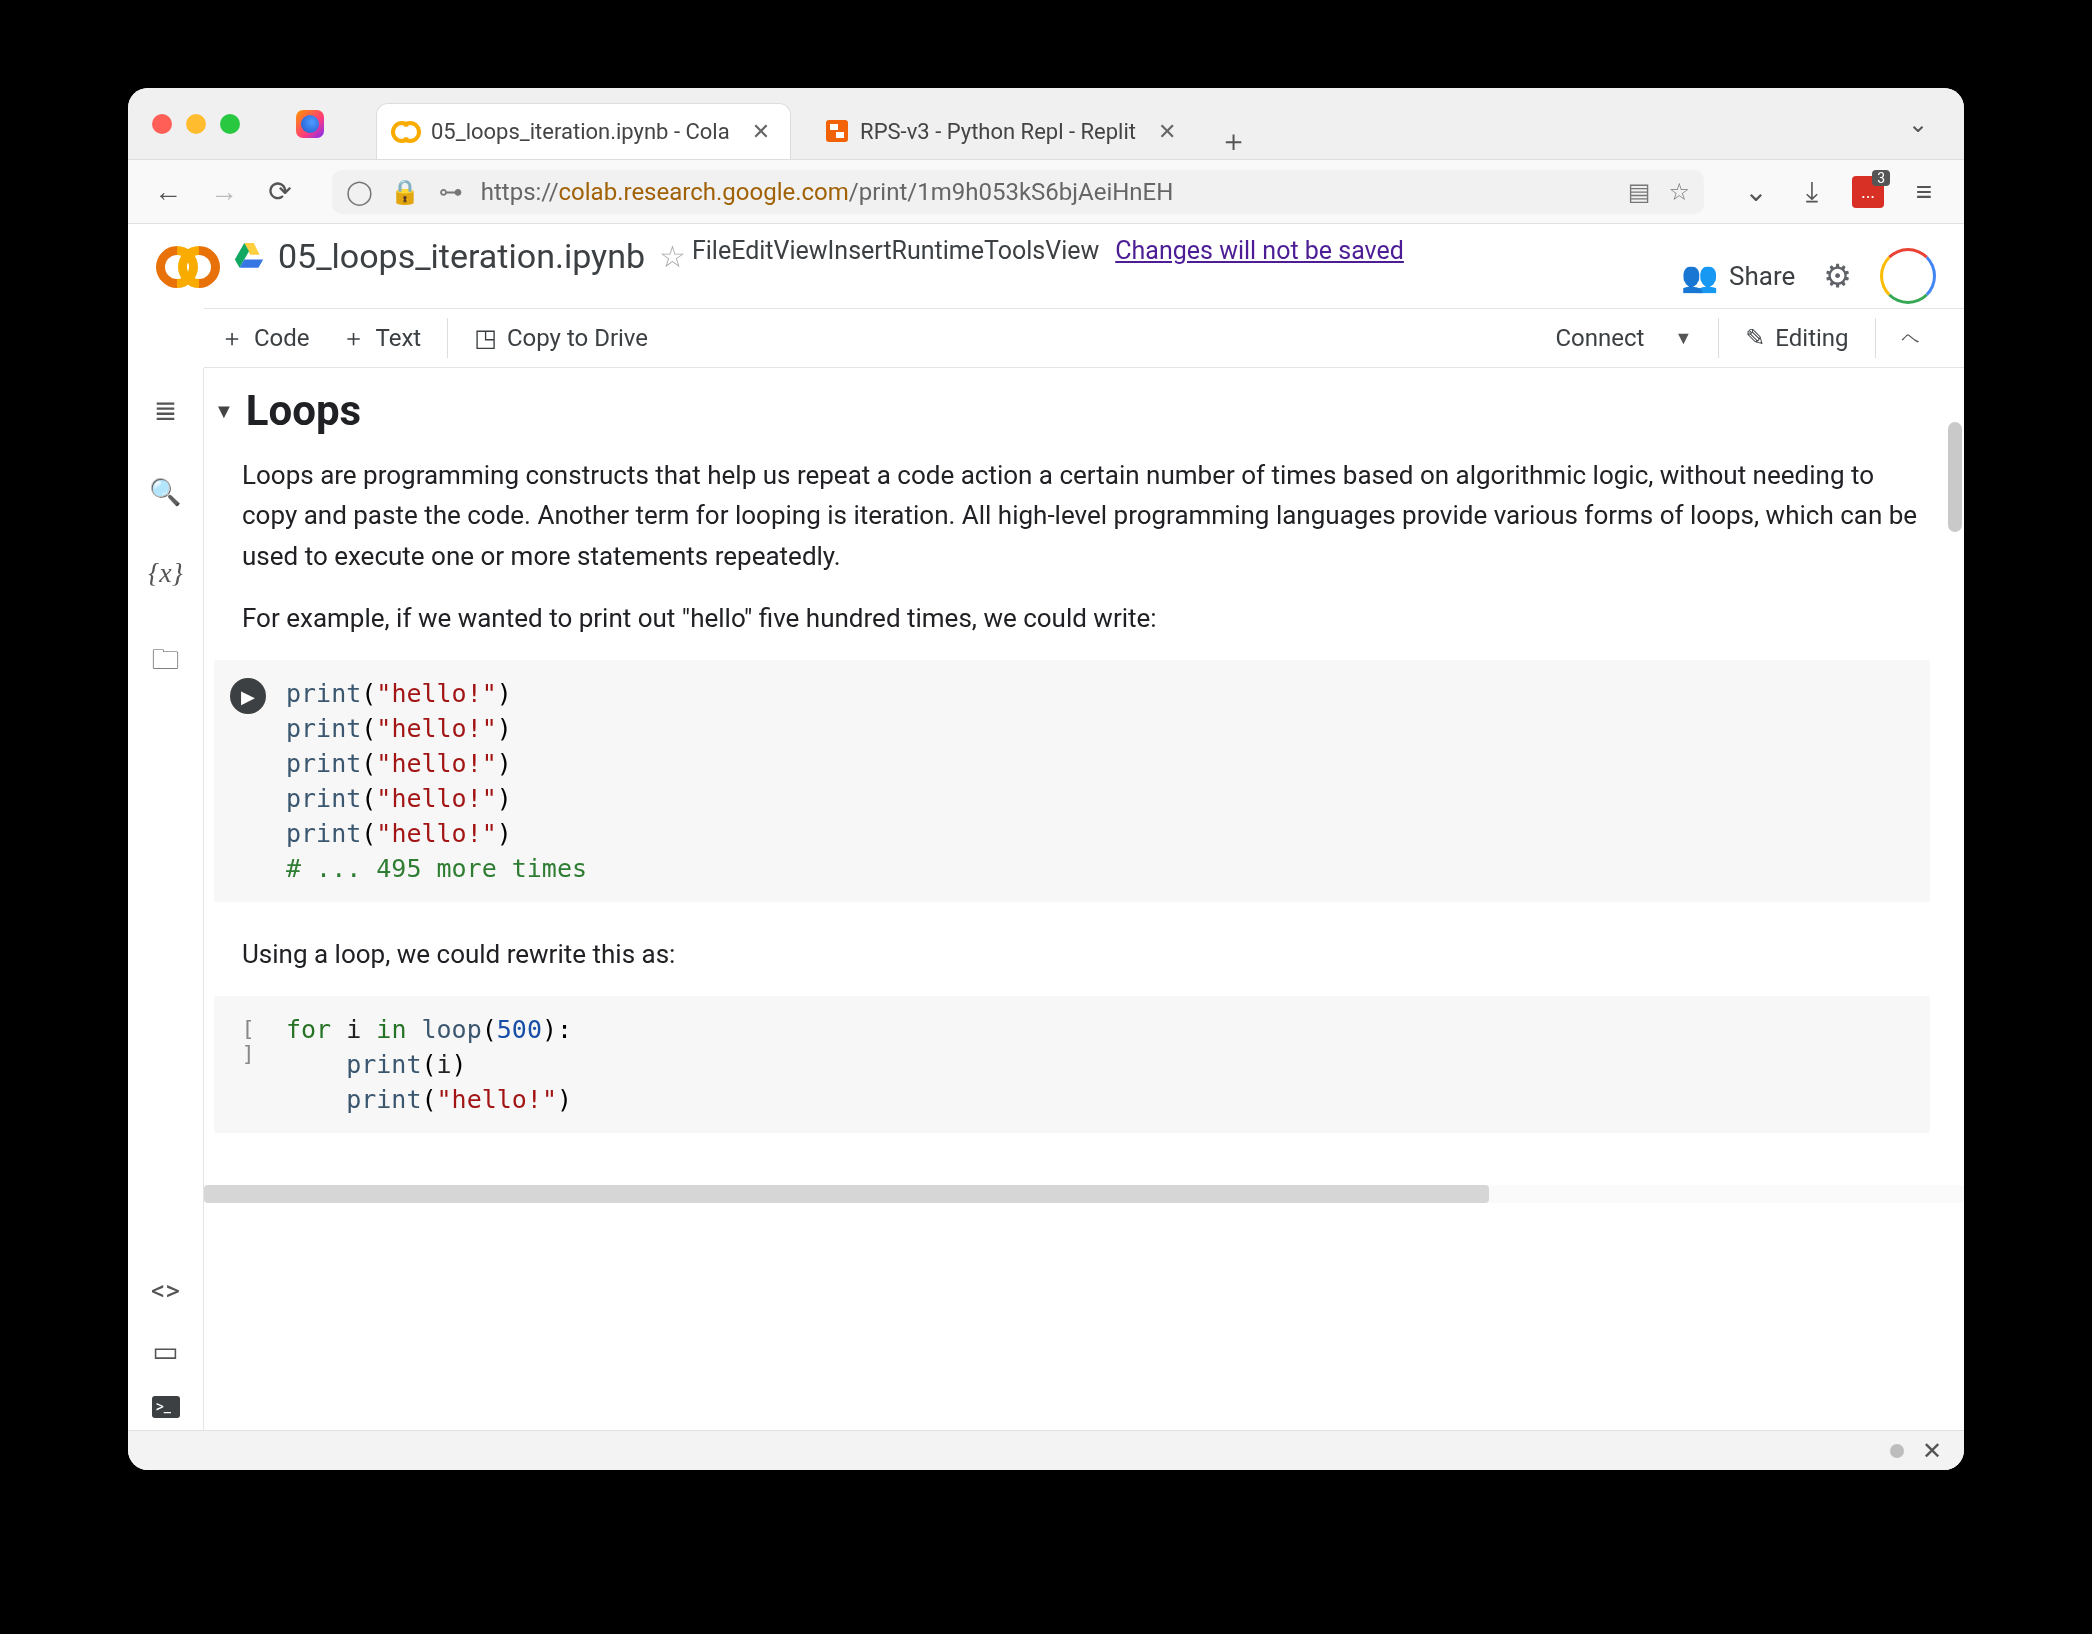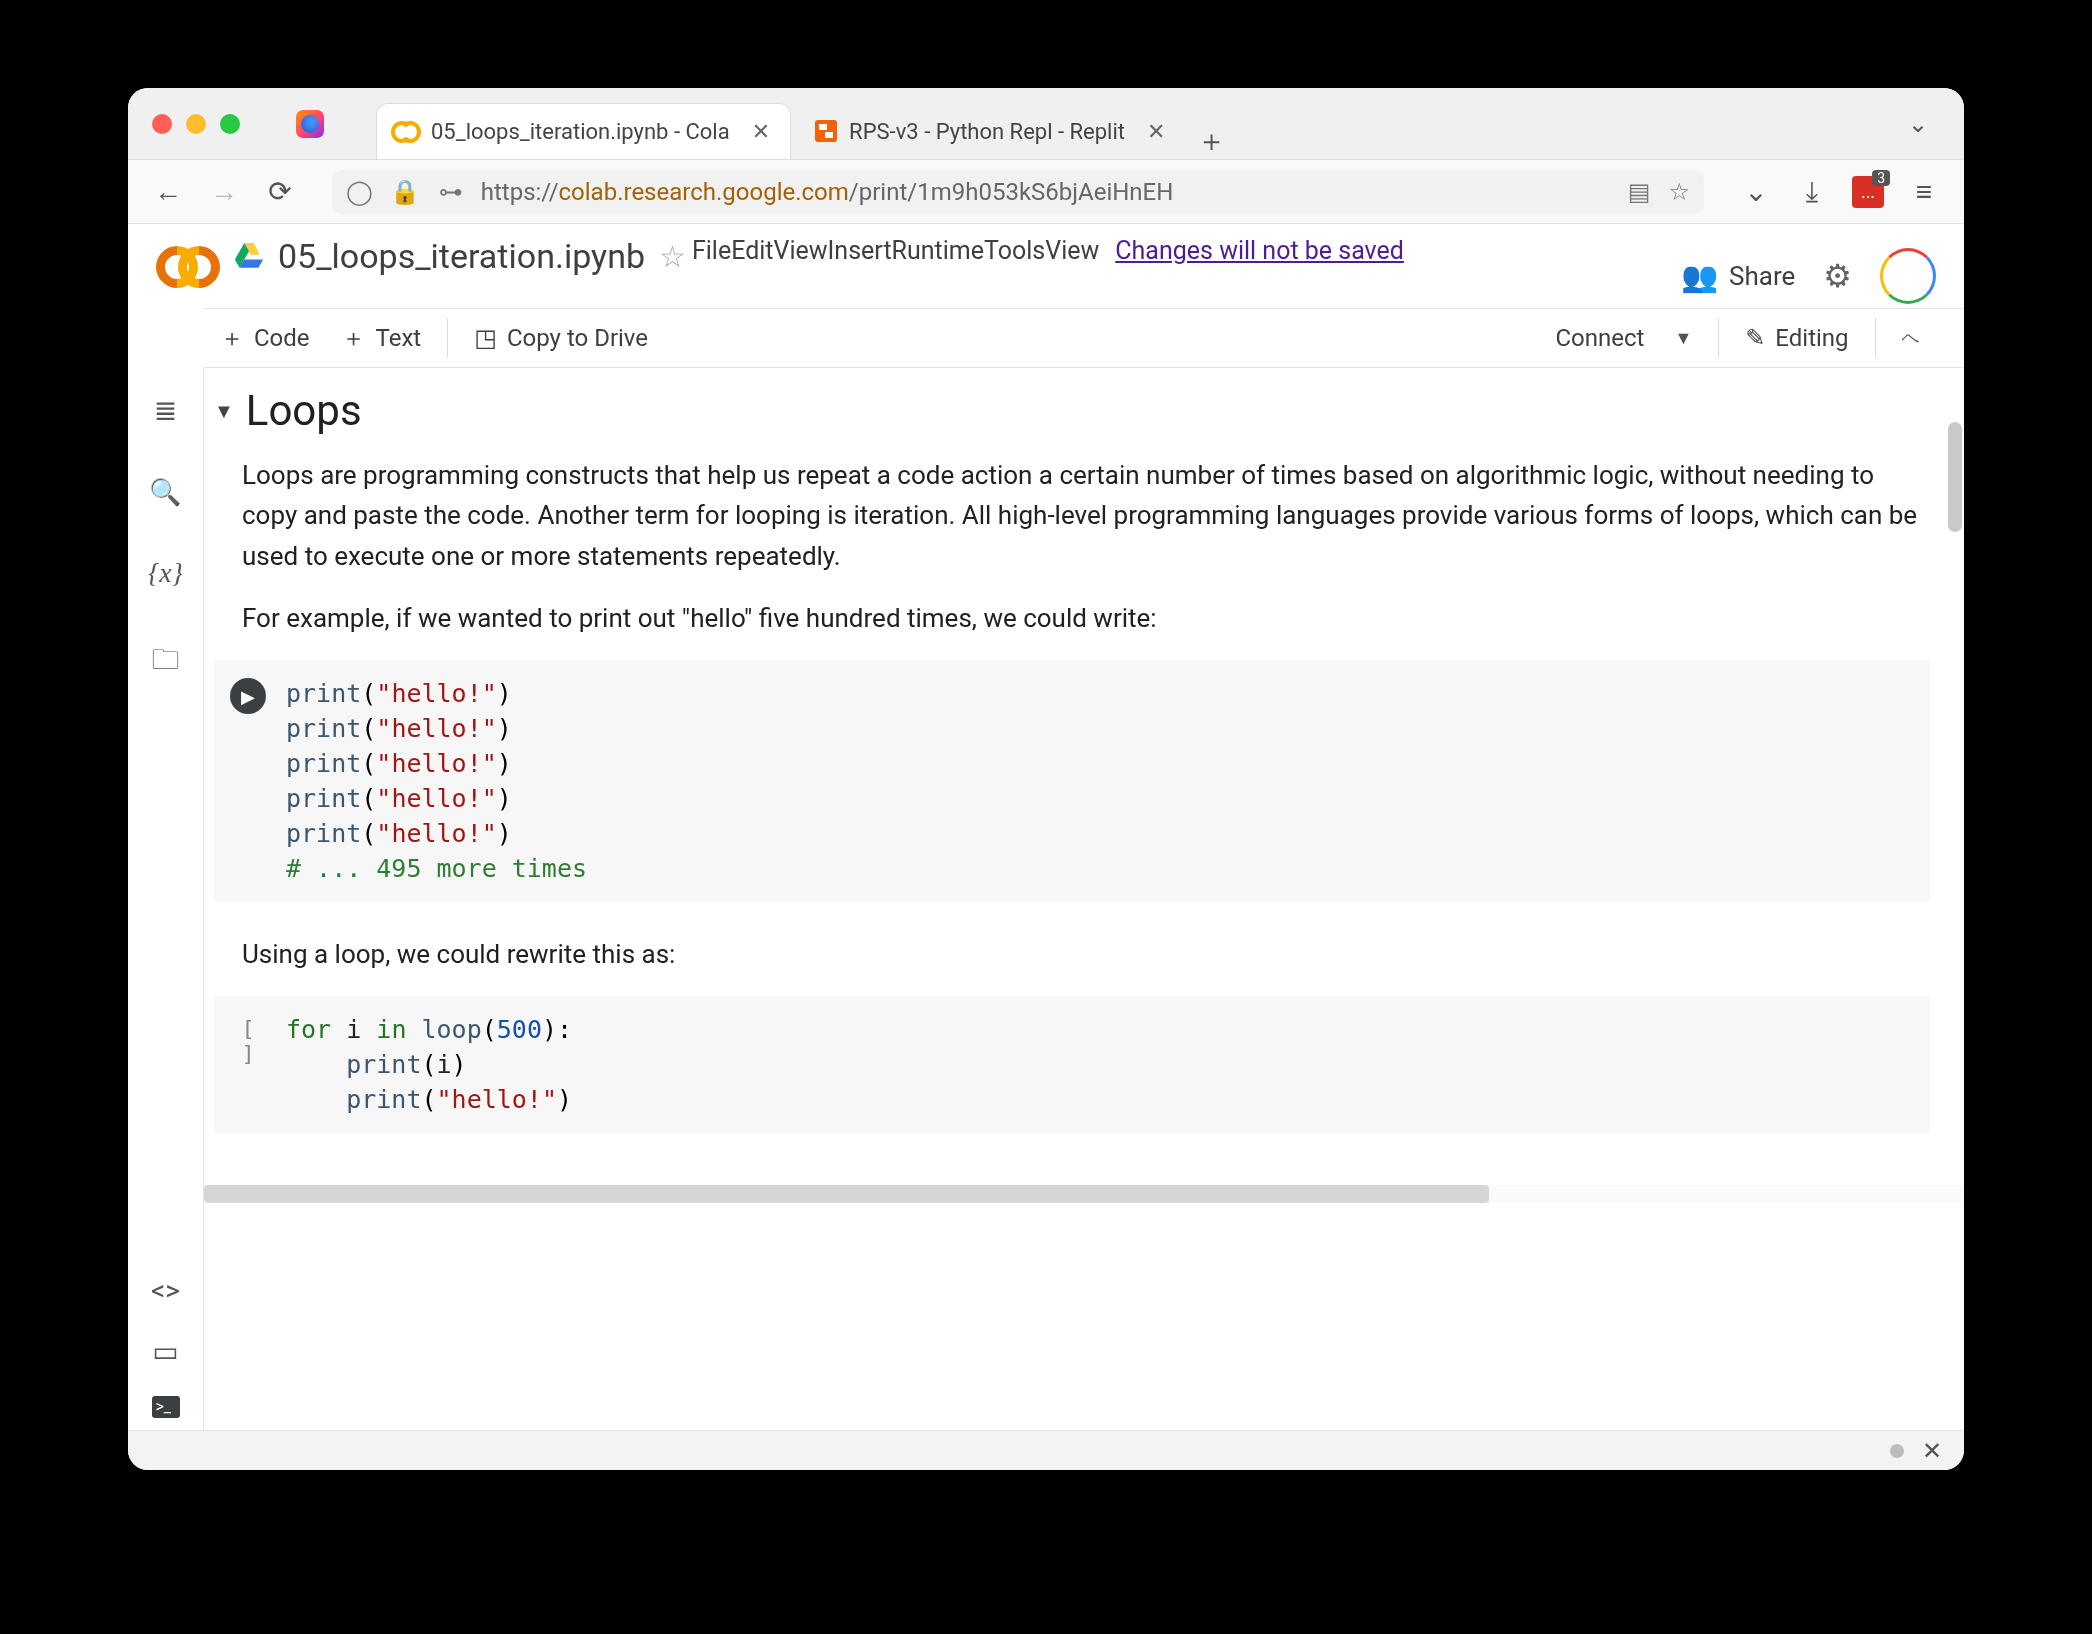--- a/index.html
+++ b/index.html
@@ -41,21 +41,21 @@
     .tabs { display: flex; align-items: flex-end; height: 100%; }
     .tab {
       height: 56px;
       display: flex;
       align-items: center;
       padding: 0 20px 0 16px;
       border-radius: 12px 12px 0 0;
       gap: 12px;
       font-size: 22px;
       color: #444;
-      margin-right: 8px;
+      margin-right: 19px;
     }
     .tab.active { background: #fff; border: 1px solid #ddd; border-bottom: none;}
     .tab .colab-ico { width:26px;height:18px; position:relative;}
     .tab .colab-ico::before,.tab .colab-ico::after{content:"";position:absolute;width:14px;height:14px;border:4px solid #f9ab00;border-radius:50%;top:-2px;border-left-color:transparent;}
     .tab .colab-ico::before{left:-2px;border-right-color:transparent;border-left-color:#f9ab00;}
     .tab .colab-ico::after{right:-2px;}
     .replit-ico{width:22px;height:22px;background:#f26207;border-radius:3px;position:relative;}
     .replit-ico::before{content:"";position:absolute;background:#fff;width:8px;height:6px;left:4px;top:4px;}
     .replit-ico::after{content:"";position:absolute;background:#fff;width:8px;height:6px;right:4px;bottom:4px;}
     .tab .close-x { font-size: 22px; color: #666; margin-left: 10px;}
@@ -140,21 +140,21 @@
       width:76px;border-right:1px solid #e4e4e4;display:flex;flex-direction:column;align-items:center;
       padding-top:26px;gap:50px;font-size:28px;color:#555;
       position: relative;
     }
     .leftpane .bottom{position:absolute;bottom:12px;display:flex;flex-direction:column;gap:28px;align-items:center;}
     .leftpane .term{width:28px;height:22px;background:#3c4043;border-radius:3px;color:#fff;font-size:16px;line-height:22px;text-align:left;padding-left:4px;}
     .notebook{flex:1;overflow:auto;position:relative;}
     .nb-inner{padding: 18px 34px 20px 10px;}
     .section-head{display:flex;align-items:center;gap:12px;margin-bottom:20px;}
     .section-head .tog{font-size:20px;color:#444;}
-    .section-head h1{font-size:42px;font-weight:400;color:#202124;}
+    .section-head h1{font-size:42px;font-weight:700;color:#202124;}
     .prose p{font-size:26px;line-height:1.55;color:#202124;margin-bottom:22px;padding-left:28px;}
     .cell{background:#f7f7f7;border-radius:2px;padding:16px 20px 16px 16px;margin:8px 0 32px 0;display:flex;gap:20px;}
     .cell .run{width:36px;height:36px;border-radius:50%;background:#3c4043;color:#fff;display:flex;align-items:center;justify-content:center;font-size:18px;flex-shrink:0;margin-top:2px;}
     .cell .runempty{width:36px;flex-shrink:0;font-family:monospace;color:#888;font-size:22px;text-align:center;padding-top:4px;}
     .cell pre{font-family:"Menlo","Consolas",monospace;font-size:25px;line-height:1.4;}
     .tok-fn{color:#3b5770;}
     .tok-str{color:#a31515;}
     .tok-kw{color:#267326;}
     .tok-com{color:#2e7d32;}
     .tok-num{color:#174ea6;}

